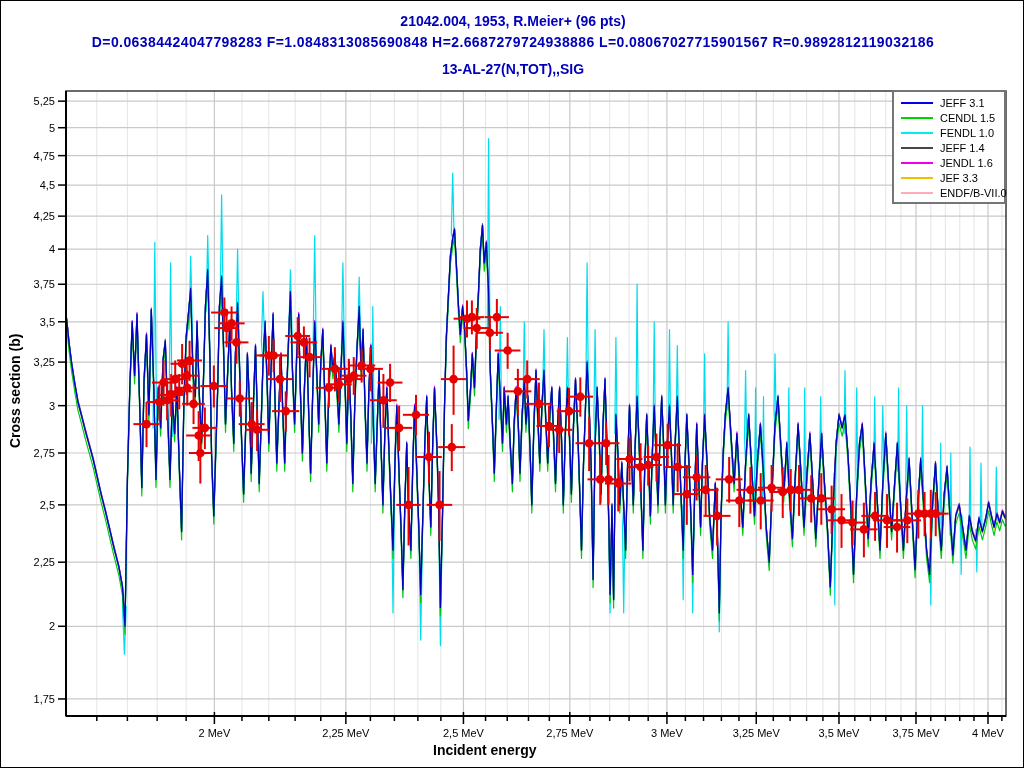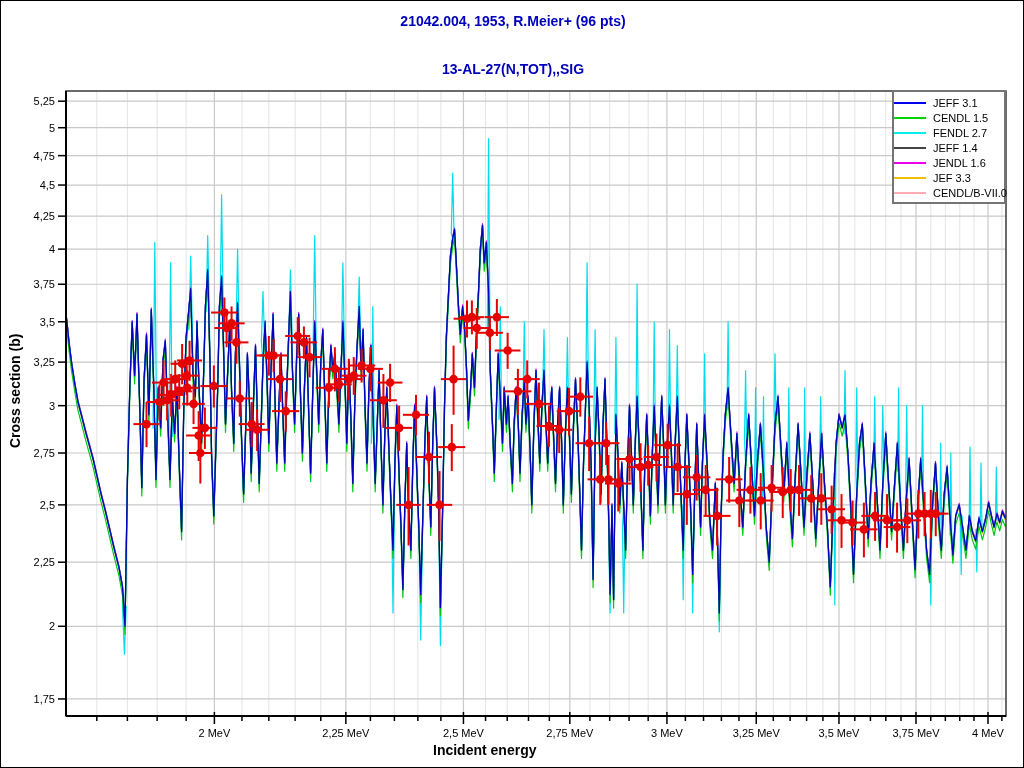--- a/index.html
+++ b/index.html
@@ -5,30 +5,31 @@
   html,body{margin:0;padding:0;background:#ffffff;}
   #screen{position:relative;width:1024px;height:768px;background:#ffffff;border:1px solid #000;box-sizing:border-box;overflow:hidden;font-family:"Liberation Sans",sans-serif;}
   .title-line{position:absolute;left:0;width:1024px;text-align:center;color:#0000bb;font-weight:bold;font-size:14px;white-space:nowrap;}
   #title-1{top:12px;}
   #title-2{top:33px;letter-spacing:0.4px;}
   #title-3{top:60px;}
   #ylabel{position:absolute;left:6px;top:285px;height:210px;writing-mode:vertical-rl;transform:rotate(180deg);text-align:center;font-weight:bold;font-size:14px;color:#000;}
   #xlabel{position:absolute;left:432px;top:741px;width:176px;text-align:left;font-weight:bold;font-size:14px;color:#000;}
   #plot-svg{position:absolute;left:0;top:0;}
   #legend{position:absolute;left:891px;top:89px;width:114px;border:2px solid #757575;background:#ffffff;box-sizing:border-box;padding:3px 0 2px 0;}
-  .legend-row{display:flex;align-items:center;height:15px;}
+  .legend-row{display:flex;align-items:center;height:15px;padding-left:7px;}
   .legend-swatch{width:32px;height:2px;flex:0 0 32px;margin-right:7px;}
   .legend-label{font-size:11px;color:#000;white-space:nowrap;}
   svg text{font-family:"Liberation Sans",sans-serif;}
 </style>
 </head>
 <body>
 
 <div id="screen">
   <div class="title-line" id="title-1">21042.004, 1953, R.Meier+ (96 pts)</div>
+  <div class="title-line" id="title-2">D=0.06384424047798283 F=1.0848313085690848 H=2.6687279724938886 L=0.08067027715901567 R=0.9892812119032186</div>
   <div class="title-line" id="title-3">13-AL-27(N,TOT),,SIG</div>
 
   <svg id="plot-svg" width="1024" height="768">
       <g>
         <line x1="95.80362474841834" y1="90" x2="95.80362474841834" y2="715" stroke="#e4e4e4" stroke-width="1"></line>
         <line x1="126.38332027685377" y1="90" x2="126.38332027685377" y2="715" stroke="#e4e4e4" stroke-width="1"></line>
         <line x1="156.14745927163926" y1="90" x2="156.14745927163926" y2="715" stroke="#e4e4e4" stroke-width="1"></line>
         <line x1="185.13841564690762" y1="90" x2="185.13841564690762" y2="715" stroke="#e4e4e4" stroke-width="1"></line>
         <line x1="240.95449926822621" y1="90" x2="240.95449926822621" y2="715" stroke="#e4e4e4" stroke-width="1"></line>
         <line x1="267.8495131183472" y1="90" x2="267.8495131183472" y2="715" stroke="#e4e4e4" stroke-width="1"></line>
@@ -491,32 +492,32 @@
       <div class="legend-row">
         <span class="legend-swatch" style="background: rgb(0, 0, 238);"></span>
         <span class="legend-label">JEFF 3.1</span>
       </div>
       <div class="legend-row">
         <span class="legend-swatch" style="background: rgb(0, 212, 0);"></span>
         <span class="legend-label">CENDL 1.5</span>
       </div>
       <div class="legend-row">
         <span class="legend-swatch" style="background: rgb(0, 238, 238);"></span>
-        <span class="legend-label">FENDL 2.7</span>
+        <span class="legend-label">FENDL 1.0</span>
       </div>
       <div class="legend-row">
         <span class="legend-swatch" style="background: rgb(69, 69, 69);"></span>
         <span class="legend-label">JEFF 1.4</span>
       </div>
       <div class="legend-row">
         <span class="legend-swatch" style="background: rgb(238, 0, 238);"></span>
         <span class="legend-label">JENDL 1.6</span>
       </div>
       <div class="legend-row">
         <span class="legend-swatch" style="background: rgb(240, 192, 0);"></span>
         <span class="legend-label">JEF 3.3</span>
       </div>
       <div class="legend-row">
         <span class="legend-swatch" style="background: rgb(255, 170, 180);"></span>
-        <span class="legend-label">CENDL/B-VII.0</span>
+        <span class="legend-label">ENDF/B-VII.0</span>
       </div>
     </div>
 </div>
 
 </body></html>

